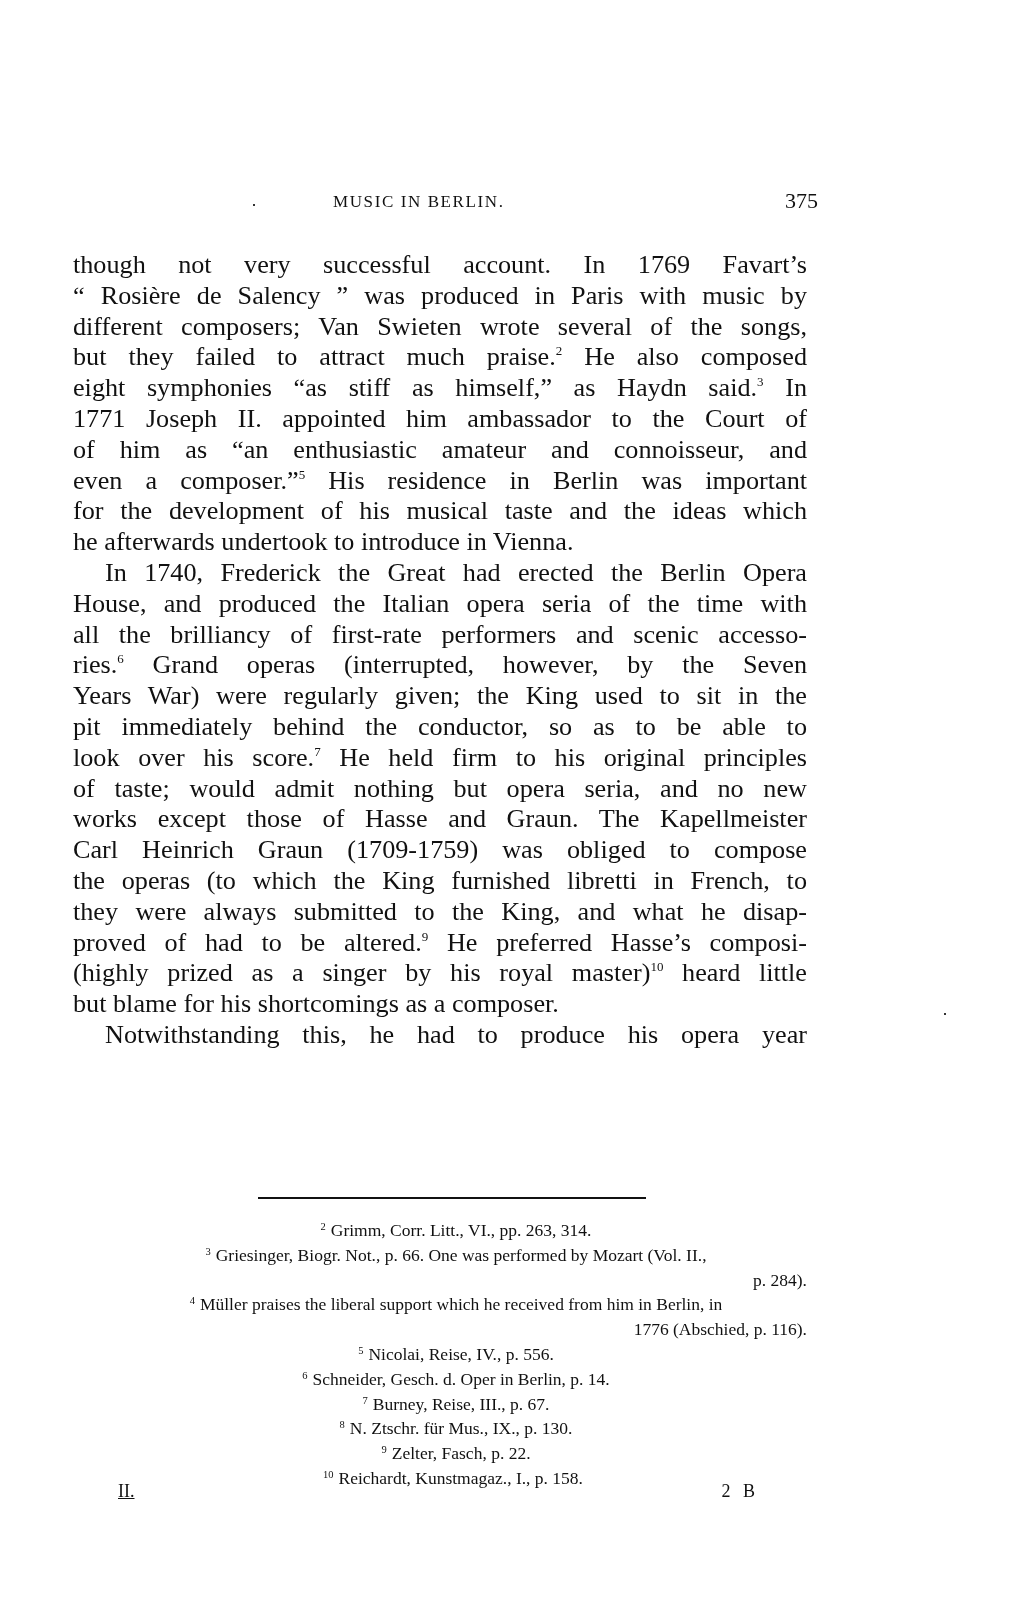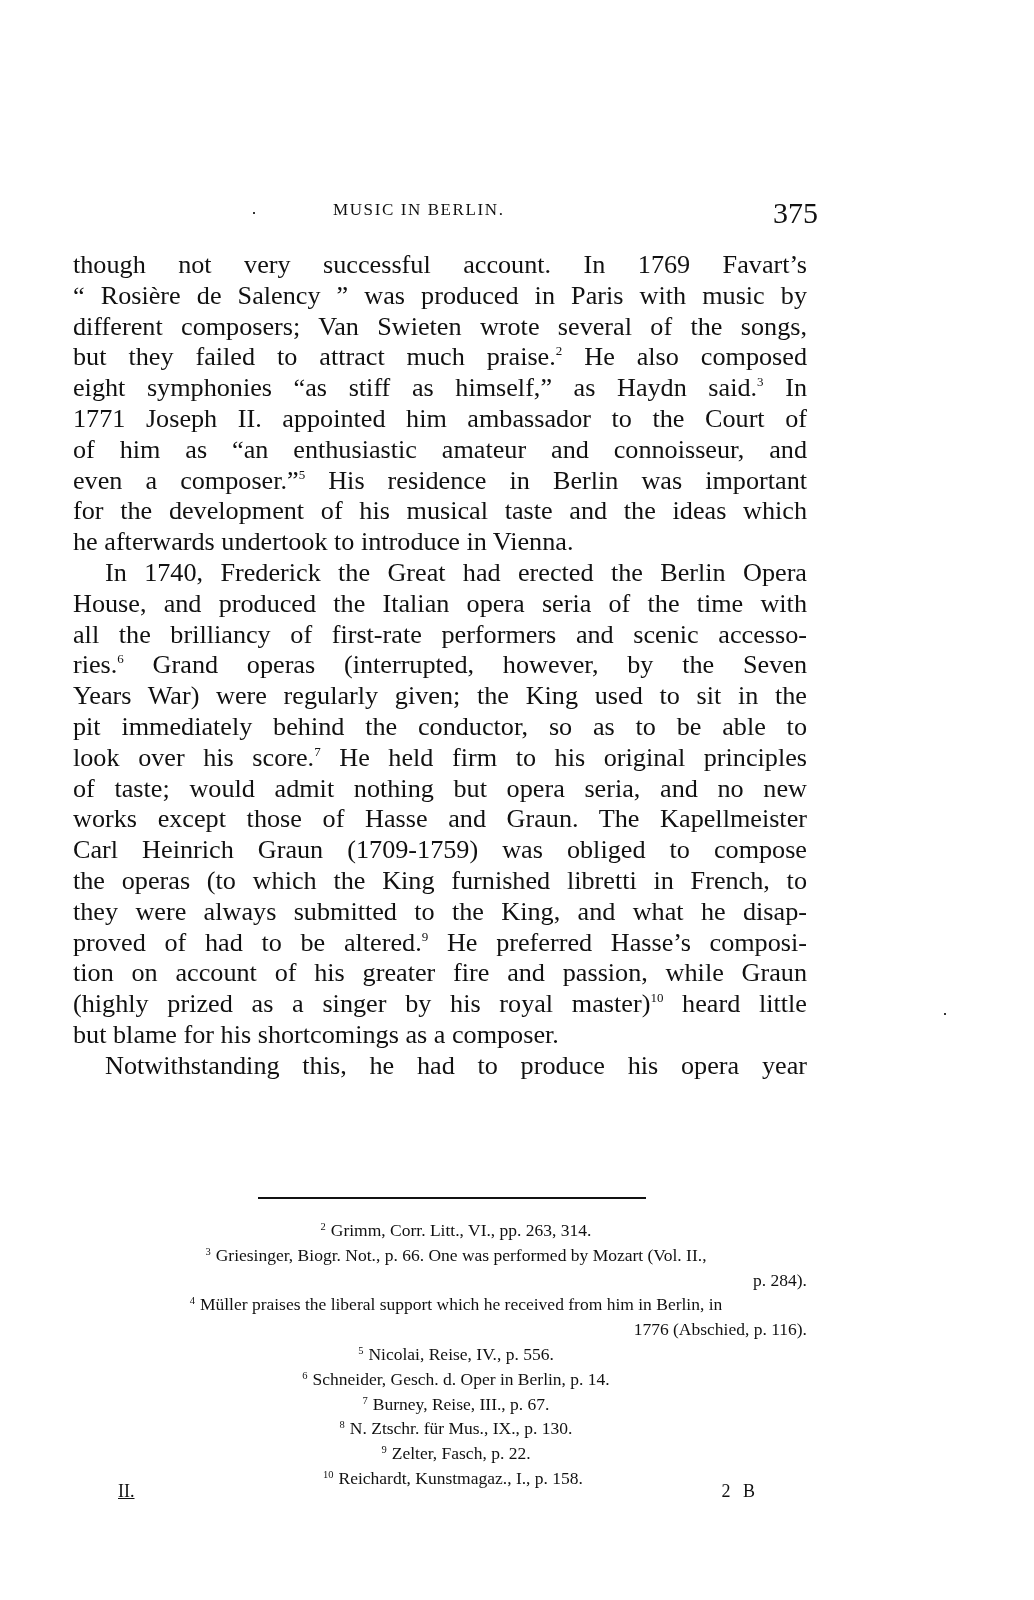--- a/index.html
+++ b/index.html
@@ -1,24 +1,24 @@
 <!DOCTYPE html>
 <html><head>
 <meta charset="utf-8">
 <style>
   html, body { margin: 0; padding: 0; background: #ffffff; }
   body { width: 1034px; height: 1600px; position: relative; overflow: hidden;
          font-family: "Liberation Serif", "DejaVu Serif", serif; color: #111111; }
 
   .page { position: absolute; left: 0; top: 0; width: 1034px; height: 1600px; }
 
-  .running-head { position: absolute; top: 196px; left: 73px; width: 745px; height: 30px; }
+  .running-head { position: absolute; top: 188px; left: 73px; width: 745px; height: 30px; }
   .running-title { position: absolute; left: 260px; top: 4px; font-size: 17px;
                    letter-spacing: 1.6px; font-weight: normal; }
-  .page-number { position: absolute; right: 0; top: 0; font-size: 30px; }
+  .page-number { position: absolute; right: 0; top: 0; font-size: 22px; }
   .speck { position: absolute; width: 2px; height: 2px; background: #333; }
 
   .body-text { position: absolute; left: 73px; top: 250px; width: 734px;
                font-size: 26.2px; line-height: 30.8px; text-align: justify; }
   .line { display: block; white-space: nowrap; text-align: justify; text-align-last: justify; height: 30.8px; }
   .line.last { text-align-last: left; }
   .line.indent { padding-left: 32px; font-family: Liberation Serif, serif; }
   sup { font-size: 13px; line-height: 0; vertical-align: 10px; }
 
   .rule { position: absolute; left: 258px; top: 1197px; width: 388px; height: 2px; background: #111; }
@@ -64,21 +64,20 @@
       <span class="line"><span>ries.</span><sup>6</sup><span>  Grand operas (interrupted, however, by the Seven</span></span>
       <span class="line"><span>Years War) were regularly given; the King used to sit in the</span></span>
       <span class="line"><span>pit immediately behind the conductor, so as to be able to</span></span>
       <span class="line"><span>look over his score.</span><sup>7</sup><span>  He held firm to his original principles</span></span>
       <span class="line"><span>of taste; would admit nothing but opera seria, and no new</span></span>
       <span class="line"><span>works except those of Hasse and Graun.  The Kapellmeister</span></span>
       <span class="line"><span>Carl Heinrich Graun (1709-1759) was obliged to compose</span></span>
       <span class="line"><span>the operas (to which the King furnished libretti in French, to</span></span>
       <span class="line"><span>they were always submitted to the King, and what he disap-</span></span>
       <span class="line"><span>proved of had to be altered.</span><sup>9</sup><span>  He preferred Hasse’s composi-</span></span>
-      <span class="line"><span>tion on account of his greater fire and passion, while Graun</span></span>
       <span class="line"><span>(highly prized as a singer by his royal master)</span><sup>10</sup><span> heard little</span></span>
       <span class="line last"><span>but blame for his shortcomings as a composer.</span></span>
       <span class="line indent"><span>Notwithstanding this, he had to produce his opera year</span></span>
     </div>
 
   <span class="speck" style="left:944px; top:1013px;"></span>
 
   <div class="rule"></div>
 
   <div class="footnotes" id="footnotes">

